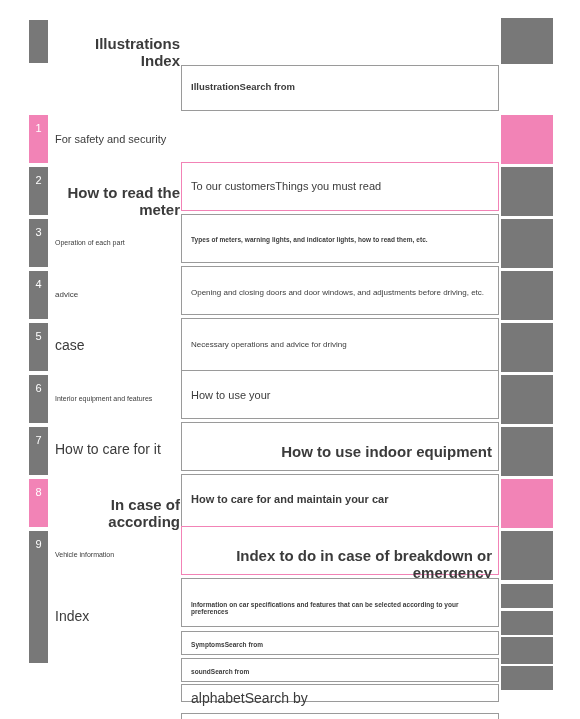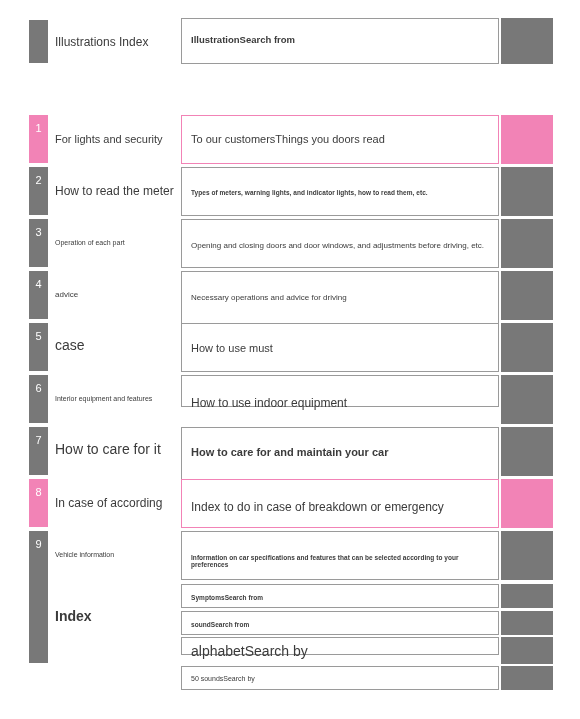--- a/index.html
+++ b/index.html
@@ -56,20 +56,21 @@
   }
 
   
   .desc-box {
     position: absolute;
     left: 181px;
     width: 318px;
     background: #ffffff;
     border: 1px solid #9a9a9a;
     box-sizing: border-box;
+    margin-top: 47px;
   }
   .desc-box.pink-border { border-color: #f283b6; }
 
   .desc-text {
     position: absolute;
     left: 9px;
     right: 6px;
     color: #3b3b3b;
     font-family: "Liberation Sans", sans-serif;
   }
@@ -80,44 +81,44 @@
     left: 501px;
     width: 52px;
     background: #787878;
   }
   .thumb.pink { background: #f283b6; }
 
   
   .t-xs   { font-size: 6.5px;  font-weight: bold; letter-spacing: 0.05px; }
   .t-sm   { font-size: 7px;    font-weight: normal; }
   .t-md   { font-size: 8px;    font-weight: normal; }
-  .t-lg   { font-size: 12px;  font-weight: normal; }
+  .t-lg   { font-size: 15px;  font-weight: bold; text-align: right; }
   .t-xl   { font-size: 11px;   font-weight: normal; }
   .t-xxl  { font-size: 14px;   font-weight: normal; }
   .t-bold-md { font-size: 9.5px; font-weight: bold; }
 </style>
 </head>
 <body>
 
 <div class="page">
 
   <div class="row" style="top:20px;height:44px;">
     <div class="marker blank" style="top:0px;height:43px;"></div>
     <div class="cat-label t-lg" style="top:15px;">Illustrations Index</div>
     <div class="desc-box" style="top:-2px;height:46px;">
       <div class="desc-text t-bold-md" style="top:15px;">IllustrationSearch from</div>
     </div>
     <div class="thumb" style="top:-2px;height:46px;"></div>
   </div>
 
   <div class="row" style="top:115px;height:50px;">
     <div class="marker pink" style="top:0px;height:48px;">1</div>
-    <div class="cat-label t-xl" style="top:18px;">For lights and security</div>
+    <div class="cat-label t-xl" style="top:18px;">For safety and security</div>
     <div class="desc-box pink-border" style="top:0px;height:49px;">
-      <div class="desc-text t-xl" style="top:17px;">To our customersThings you doors read</div>
+      <div class="desc-text t-xl" style="top:17px;">To our customersThings you must read</div>
     </div>
     <div class="thumb pink" style="top:0px;height:49px;"></div>
   </div>
 
   <div class="row" style="top:167px;height:50px;">
     <div class="marker" style="top:0px;height:48px;">2</div>
     <div class="cat-label t-lg" style="top:17px;">How to read the meter</div>
     <div class="desc-box" style="top:0px;height:49px;">
       <div class="desc-text t-xs" style="top:21px;">Types of meters, warning lights, and indicator lights, how to read them, etc.</div>
     </div>
@@ -139,29 +140,29 @@
     <div class="desc-box" style="top:0px;height:64px;">
       <div class="desc-text t-md" style="top:21px;">Necessary operations and advice for driving</div>
     </div>
     <div class="thumb" style="top:0px;height:49px;"></div>
   </div>
 
   <div class="row" style="top:323px;height:50px;">
     <div class="marker" style="top:0px;height:48px;">5</div>
     <div class="cat-label t-xxl" style="top:14px;">case</div>
     <div class="desc-box" style="top:0px;height:49px;">
-      <div class="desc-text t-xl" style="top:18px;">How to use must</div>
+      <div class="desc-text t-xl" style="top:18px;">How to use your</div>
     </div>
     <div class="thumb" style="top:0px;height:49px;"></div>
   </div>
 
   <div class="row" style="top:375px;height:50px;">
     <div class="marker" style="top:0px;height:48px;">6</div>
     <div class="cat-label t-sm" style="top:20px;">Interior equipment and features</div>
-    <div class="desc-box" style="top:0px;height:32px;">
+    <div class="desc-box" style="top:0px;height:49px;">
       <div class="desc-text t-lg" style="top:20px;">How to use indoor equipment</div>
     </div>
     <div class="thumb" style="top:0px;height:49px;"></div>
   </div>
 
   <div class="row" style="top:427px;height:50px;">
     <div class="marker" style="top:0px;height:48px;">7</div>
     <div class="cat-label t-xxl" style="top:14px;">How to care for it</div>
     <div class="desc-box" style="top:0px;height:60px;">
       <div class="desc-text t-xl" style="top:18px;font-weight:bold;">How to care for and maintain your car</div>
@@ -181,21 +182,21 @@
   <div class="row" style="top:531px;height:50px;">
     <div class="marker" style="top:0px;height:48px;">9</div>
     <div class="cat-label t-sm" style="top:20px;">Vehicle information</div>
     <div class="desc-box" style="top:0px;height:49px;">
       <div class="desc-text t-xs" style="top:22px;">Information on car specifications and features that can be selected according to your preferences</div>
     </div>
     <div class="thumb" style="top:0px;height:49px;"></div>
   </div>
 
   <div class="marker blank" style="top:565px;height:98px;"></div>
-  <div class="cat-label t-xxl" style="top:608px;font-weight:bold;">Index</div>
+  <div class="cat-label t-xxl" style="top:608px;">Index</div>
 
   <div class="row" style="top:584px;height:25px;">
     <div class="desc-box" style="top:0px;height:24px;">
       <div class="desc-text t-xs" style="top:9px;">SymptomsSearch from</div>
     </div>
     <div class="thumb" style="top:0px;height:24px;"></div>
   </div>
 
   <div class="row" style="top:611px;height:25px;">
     <div class="desc-box" style="top:0px;height:24px;">

